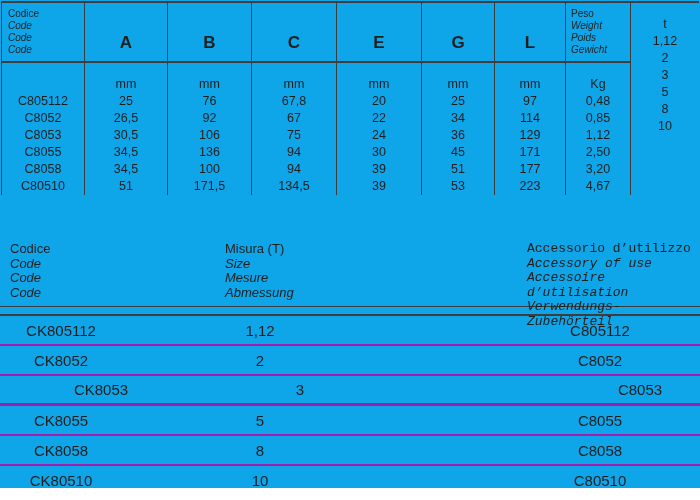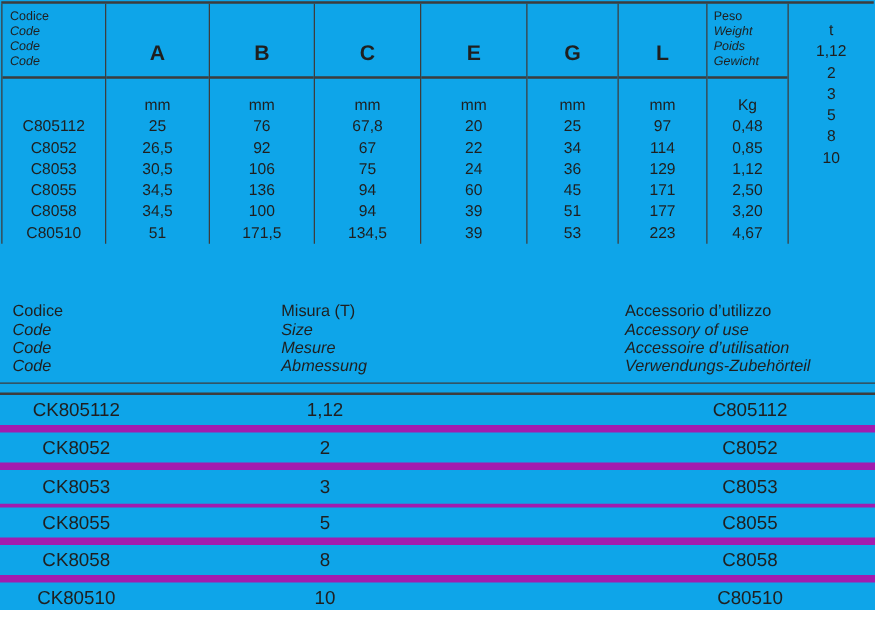--- a/index.html
+++ b/index.html
@@ -41,30 +41,30 @@
   .it { font-style: italic; }
   .tbody { padding-top: 13px; }
   .c { height: 17px; line-height: 17px; font-size: 12.5px; text-align: center; }
 
   
   .acc { position: absolute; left: 0; top: 240px; width: 700px; }
   .acc-head { position: relative; height: 67px; border-bottom: 1px solid #3d3d3d; }
   .hb { position: absolute; top: 2px; font-size: 13px; line-height: 14.5px; }
   .hb1 { left: 10px; }
   .hb2 { left: 225px; }
-  .hb3 { left: 500px; }
+  .hb3 { left: 527px; font-family: Liberation Mono, monospace; }
   .acc-gap { height: 7px; }
   .acc-rows { border-top: 2px solid #3d3d3d; }
   .arow {
     display: grid;
     grid-template-columns: 122px 276px 302px;
     height: 30px;
-    border-bottom: 6px solid #a21caf;
-  }
-  .arow.thick { border-bottom-width: 3px; }
+    border-bottom: 2px solid #a21caf;
+  }
+  .arow.thick { border-bottom-width: 3px; padding-left: 40px; }
   .arow > div {
     display: flex;
     align-items: center;
     justify-content: center;
     font-size: 15px;
   }
   .arow > .acell3 { padding-left: 102px; }
 </style>
 </head>
 <body>
@@ -130,21 +130,21 @@
       </div>
     </div>
 
     <div class="tcol">
       <div class="thead letter">E</div>
       <div class="tbody">
         <div class="c">mm</div>
         <div class="c">20</div>
         <div class="c">22</div>
         <div class="c">24</div>
-        <div class="c">60</div>
+        <div class="c">30</div>
         <div class="c">39</div>
         <div class="c">39</div>
       </div>
     </div>
 
     <div class="tcol">
       <div class="thead letter">G</div>
       <div class="tbody">
         <div class="c">mm</div>
         <div class="c">25</div>

